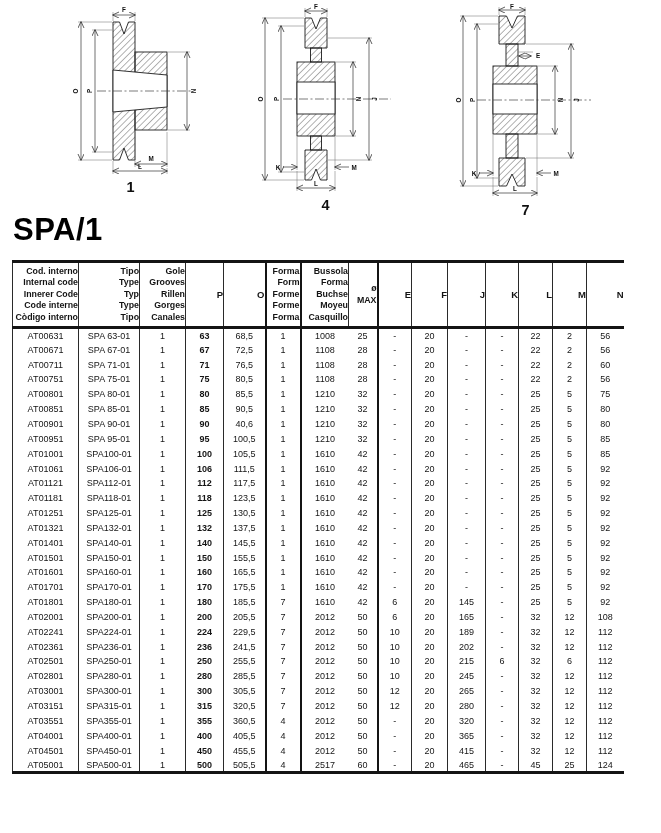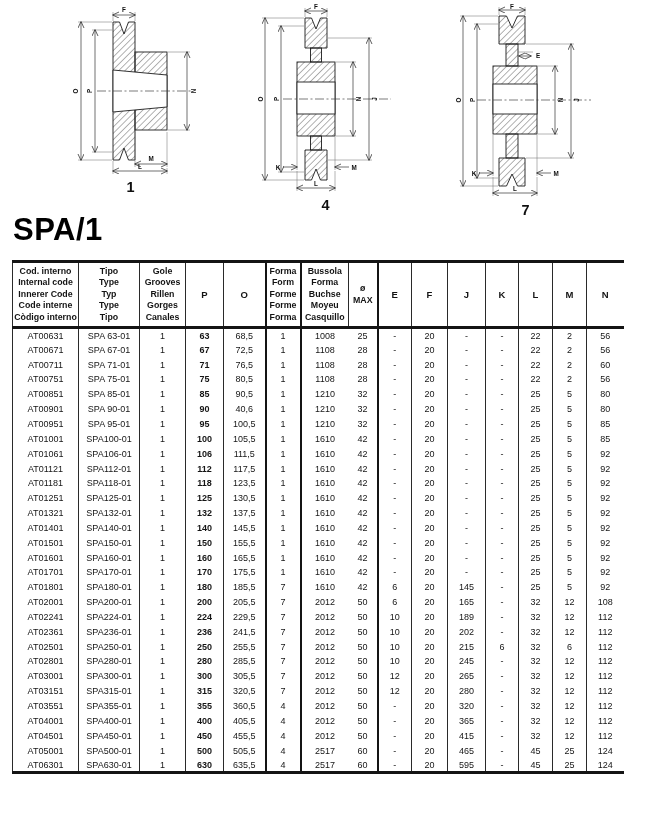--- a/index.html
+++ b/index.html
@@ -38,21 +38,21 @@
     border-left:1px solid #2a2a2a;
   }
   .spa-table th, .spa-table td {
     border-left:1px solid #2a2a2a; padding:0; text-align:center; vertical-align:middle;
   }
   .spa-table th:first-child, .spa-table td:first-child { border-left:none; }
   .spa-table th:nth-child(6), .spa-table td:nth-child(6),
   .spa-table th:nth-child(7), .spa-table td:nth-child(7),
   .spa-table th:nth-child(9), .spa-table td:nth-child(9) { border-left:2px solid #141414; }
   .spa-table tbody td:nth-child(8) { border-left:none; }
-  .spa-table thead th { border-bottom:3px solid #141414; height:66px; font-weight:bold; }
+  .spa-table thead th { border-bottom:3px solid #141414; height:66px; font-weight:bold;text-align:right; }
   .hstack div { font-size:8.8px; line-height:11.6px; font-weight:bold; }
   .hletter { font-size:9.5px; font-weight:bold; }
   .spa-table tbody td { height:14.85px; font-size:9px; line-height:10px; color:#151515; }
   .spa-table tbody td:nth-child(4) { font-weight:bold; }
 </style>
 </head>
 <body>
 
 <div class="page">
 
@@ -366,20 +366,37 @@
             <td>28</td>
             <td>-</td>
             <td>20</td>
             <td>-</td>
             <td>-</td>
             <td>22</td>
             <td>2</td>
             <td>56</td>
           </tr>
           <tr>
+            <td>AT00801</td>
+            <td>SPA 80-01</td>
+            <td>1</td>
+            <td>80</td>
+            <td>85,5</td>
+            <td>1</td>
+            <td>1210</td>
+            <td>32</td>
+            <td>-</td>
+            <td>20</td>
+            <td>-</td>
+            <td>-</td>
+            <td>25</td>
+            <td>5</td>
+            <td>75</td>
+          </tr>
+          <tr>
             <td>AT00851</td>
             <td>SPA 85-01</td>
             <td>1</td>
             <td>85</td>
             <td>90,5</td>
             <td>1</td>
             <td>1210</td>
             <td>32</td>
             <td>-</td>
             <td>20</td>
@@ -790,34 +807,17 @@
             <td>2517</td>
             <td>60</td>
             <td>-</td>
             <td>20</td>
             <td>465</td>
             <td>-</td>
             <td>45</td>
             <td>25</td>
             <td>124</td>
           </tr>
-          <tr>
-            <td>AT06301</td>
-            <td>SPA630-01</td>
-            <td>1</td>
-            <td>630</td>
-            <td>635,5</td>
-            <td>4</td>
-            <td>2517</td>
-            <td>60</td>
-            <td>-</td>
-            <td>20</td>
-            <td>595</td>
-            <td>-</td>
-            <td>45</td>
-            <td>25</td>
-            <td>124</td>
-          </tr>
         </tbody>
     </table>
   </div>
 
 </div>
 
 </body></html>

